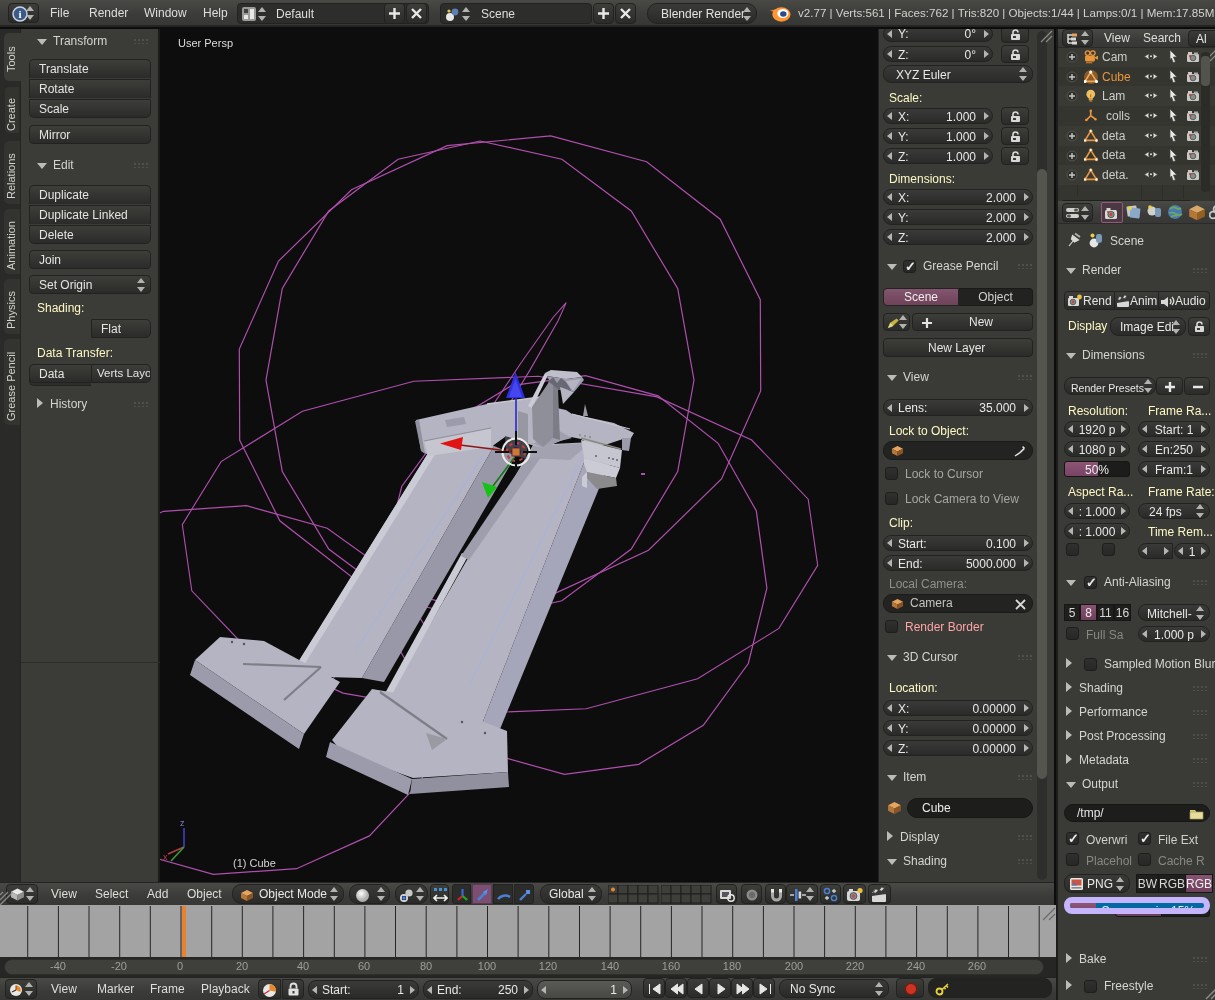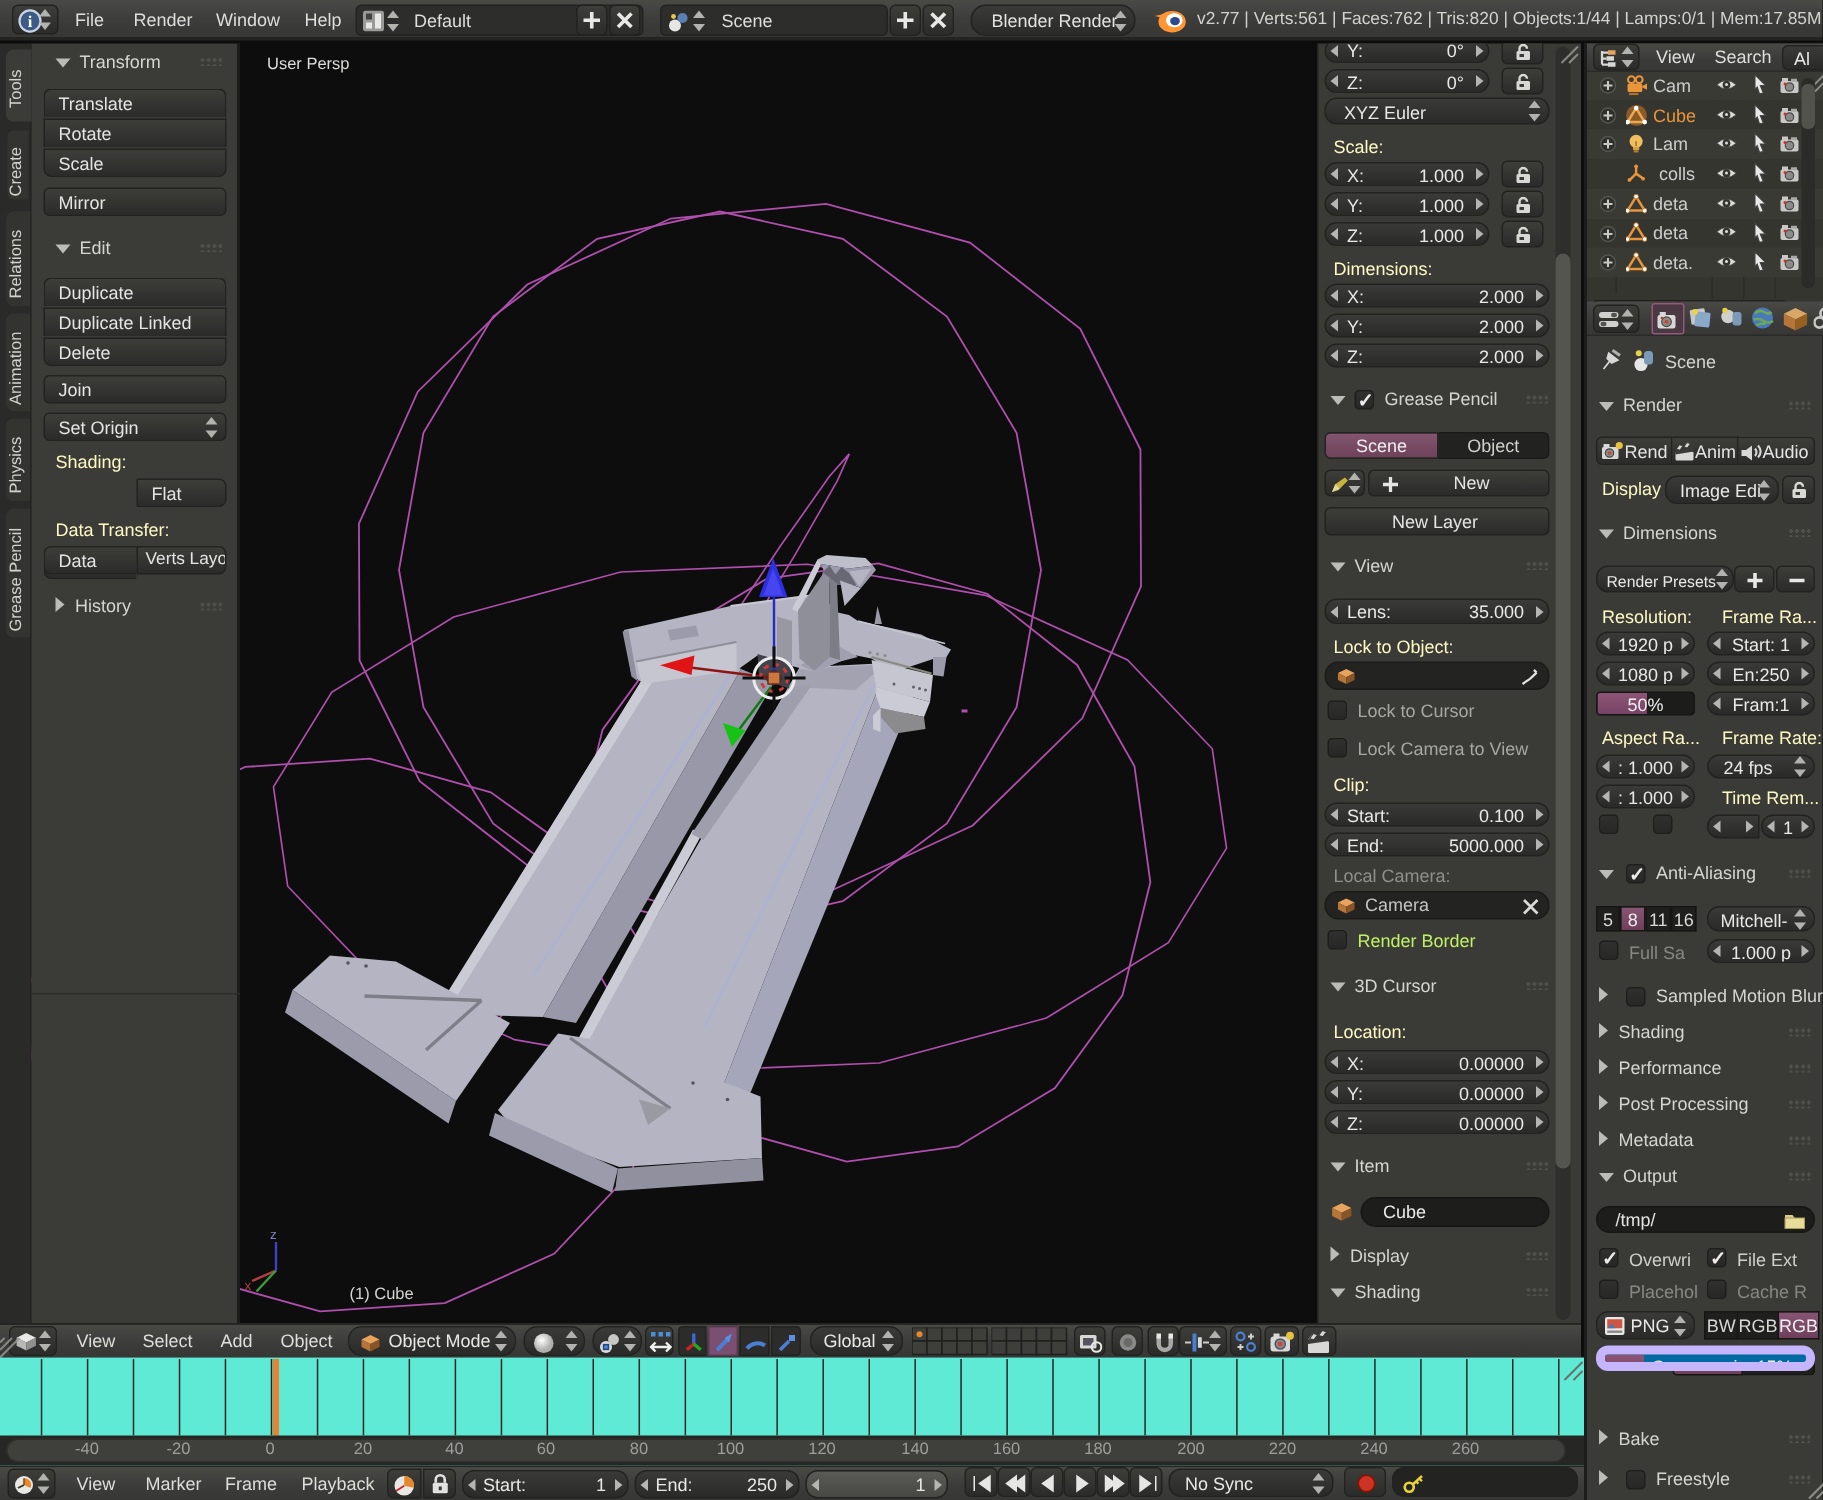--- a/index.html
+++ b/index.html
@@ -407,21 +407,21 @@
         <polygon points="7,1 13,4 7,7 1,4" fill="#e8a45c"></polygon>
         <polygon points="1,4 7,7 7,12 1,9" fill="#b5763a"></polygon>
         <polygon points="13,4 7,7 7,12 13,9" fill="#8a5526"></polygon>
       </svg>
    <div class="abs" style="left:26px;top:1px;color:#c4c4c1;">Camera</div>
    <svg class="abs" style="right:6px;top:4px" width="11" height="11">
         <path d="M1 1l9 9M10 1l-9 9" stroke="#d8d8d6" stroke-width="1.8"></path>
       </svg>
  </div>
  <div class="chk" style="left:6px;top:591px;"></div>
- <div class="abs" style="left:26px;top:591px;color:#bef264;">Render Border</div>
+ <div class="abs" style="left:26px;top:591px;color:#fca5a5;">Render Border</div>
  <div class="ph" style="left:8px;top:621px;"><span class="tri-d"></span>3D Cursor</div>
  <div class="dots" style="right:22px;top:625px;"></div>
  <div class="lbl" style="left:10px;top:652px;">Location:</div>
  <div class="fld" style="left:4px;top:671px;width:150px;height:16px;">
       <span class="ar-l"></span>
       <span class="ar-r"></span>
       <div class="abs" style="left:14px;top:1px;">X:</div>
       <div class="abs" style="right:16px;top:1px;">0.00000</div>
     </div>
  <div class="fld" style="left:4px;top:691px;width:150px;height:16px;">
@@ -617,21 +617,21 @@
  </div>
  <div class="abs btn" style="left:868px;top:1px;width:23px;height:20px;">
   <svg class="abs" style="left:2px;top:2px" width="18" height="16">
         <rect x="1" y="7" width="14" height="8" rx="1" fill="#d8d8d6"></rect>
         <path d="M1 6l3-4 3 1-3 4zM7 3l3-4" fill="#d8d8d6"></path>
         <path d="M1 6l14-2v3L1 9z" fill="#3a3a38"></path>
         <path d="M2 5.5l2.5-3.5 3 .8L5 6.2zM8 3.3l2.5-3.3 3 .8-2.5 3.4z" fill="#d8d8d6" stroke="#3a3a38" stroke-width=".8"></path>
       </svg>
  </div>
 </div>
-<div class="abs" style="left:0;top:905px;width:1056px;height:95px;background:#5eead4;">
+<div class="abs" style="left:0;top:905px;width:1056px;height:95px;background:#a3a3a3;">
 <svg class="abs" style="left:0;top:0" width="1056" height="52">
       <rect x="27.2" y="1" width="1" height="51" fill="#262626"></rect>
       <rect x="57.9" y="1" width="1" height="51" fill="#262626"></rect>
       <rect x="88.5" y="1" width="1" height="51" fill="#262626"></rect>
       <rect x="119.2" y="1" width="1" height="51" fill="#262626"></rect>
       <rect x="149.8" y="1" width="1" height="51" fill="#262626"></rect>
       <rect x="180.5" y="1" width="1" height="51" fill="#262626"></rect>
       <rect x="211.2" y="1" width="1" height="51" fill="#262626"></rect>
       <rect x="241.8" y="1" width="1" height="51" fill="#262626"></rect>
       <rect x="272.4" y="1" width="1" height="51" fill="#262626"></rect>

